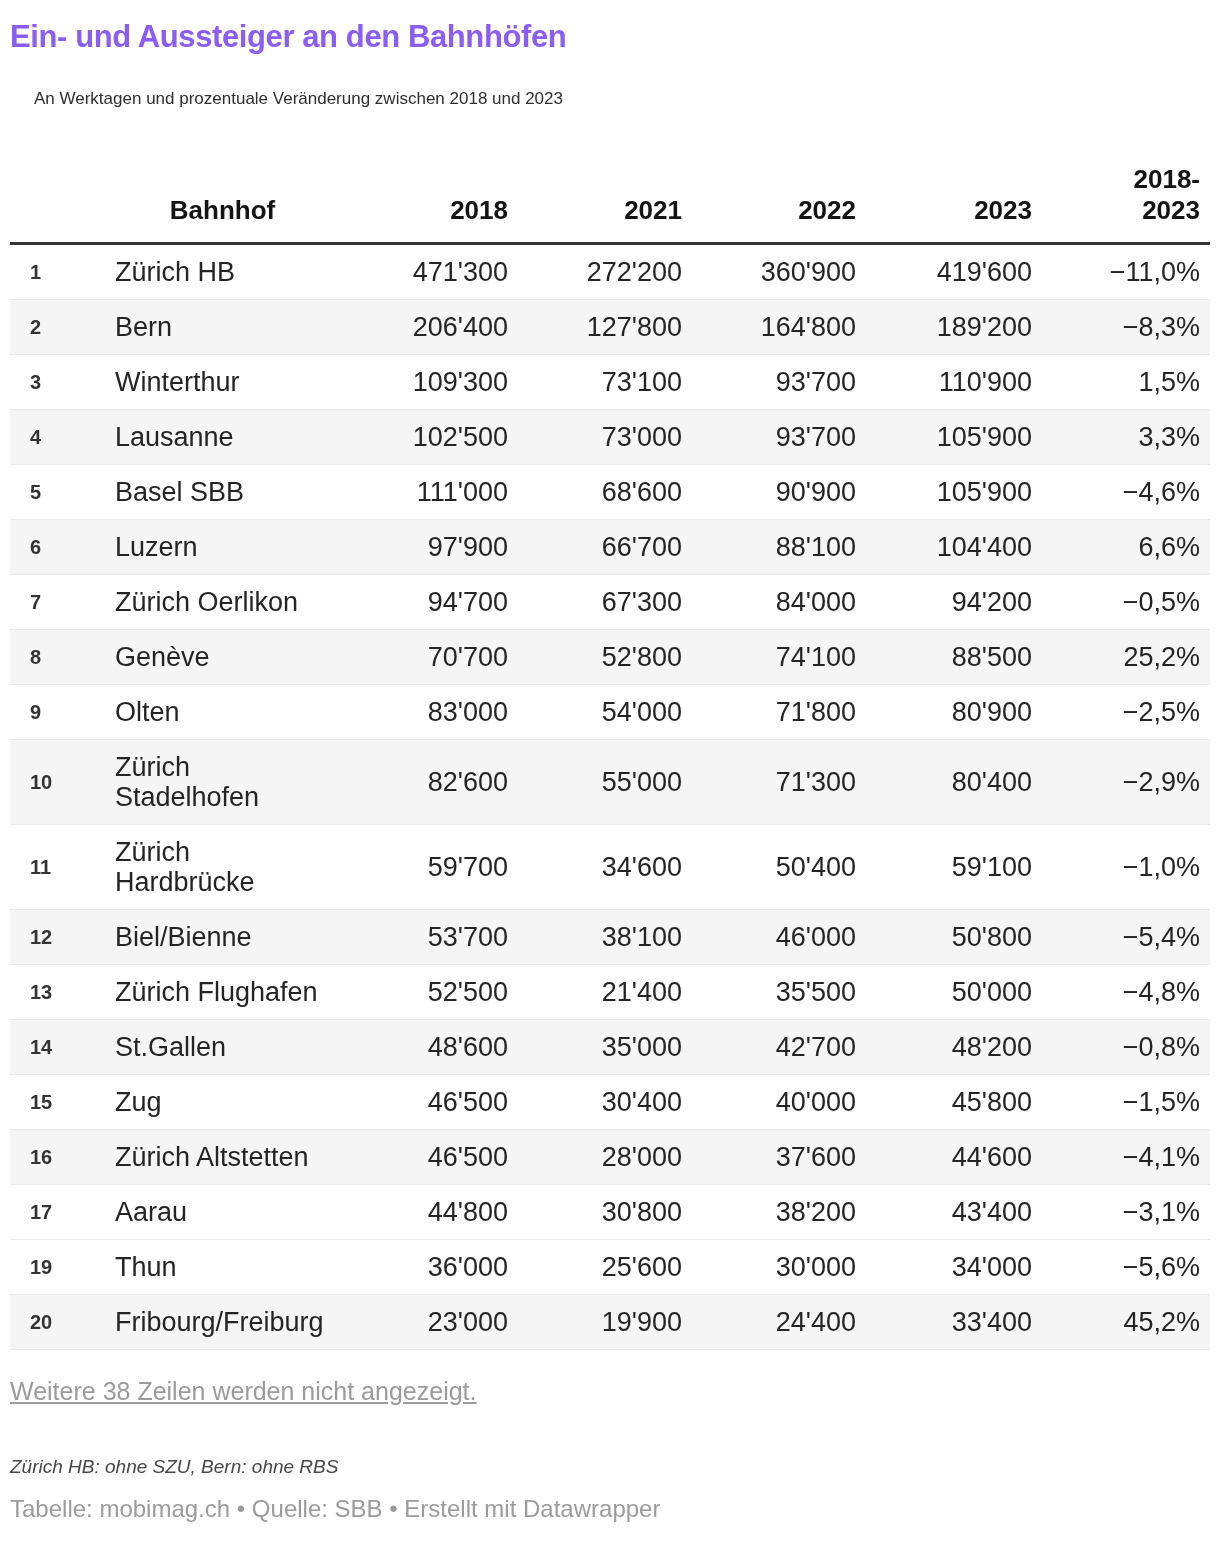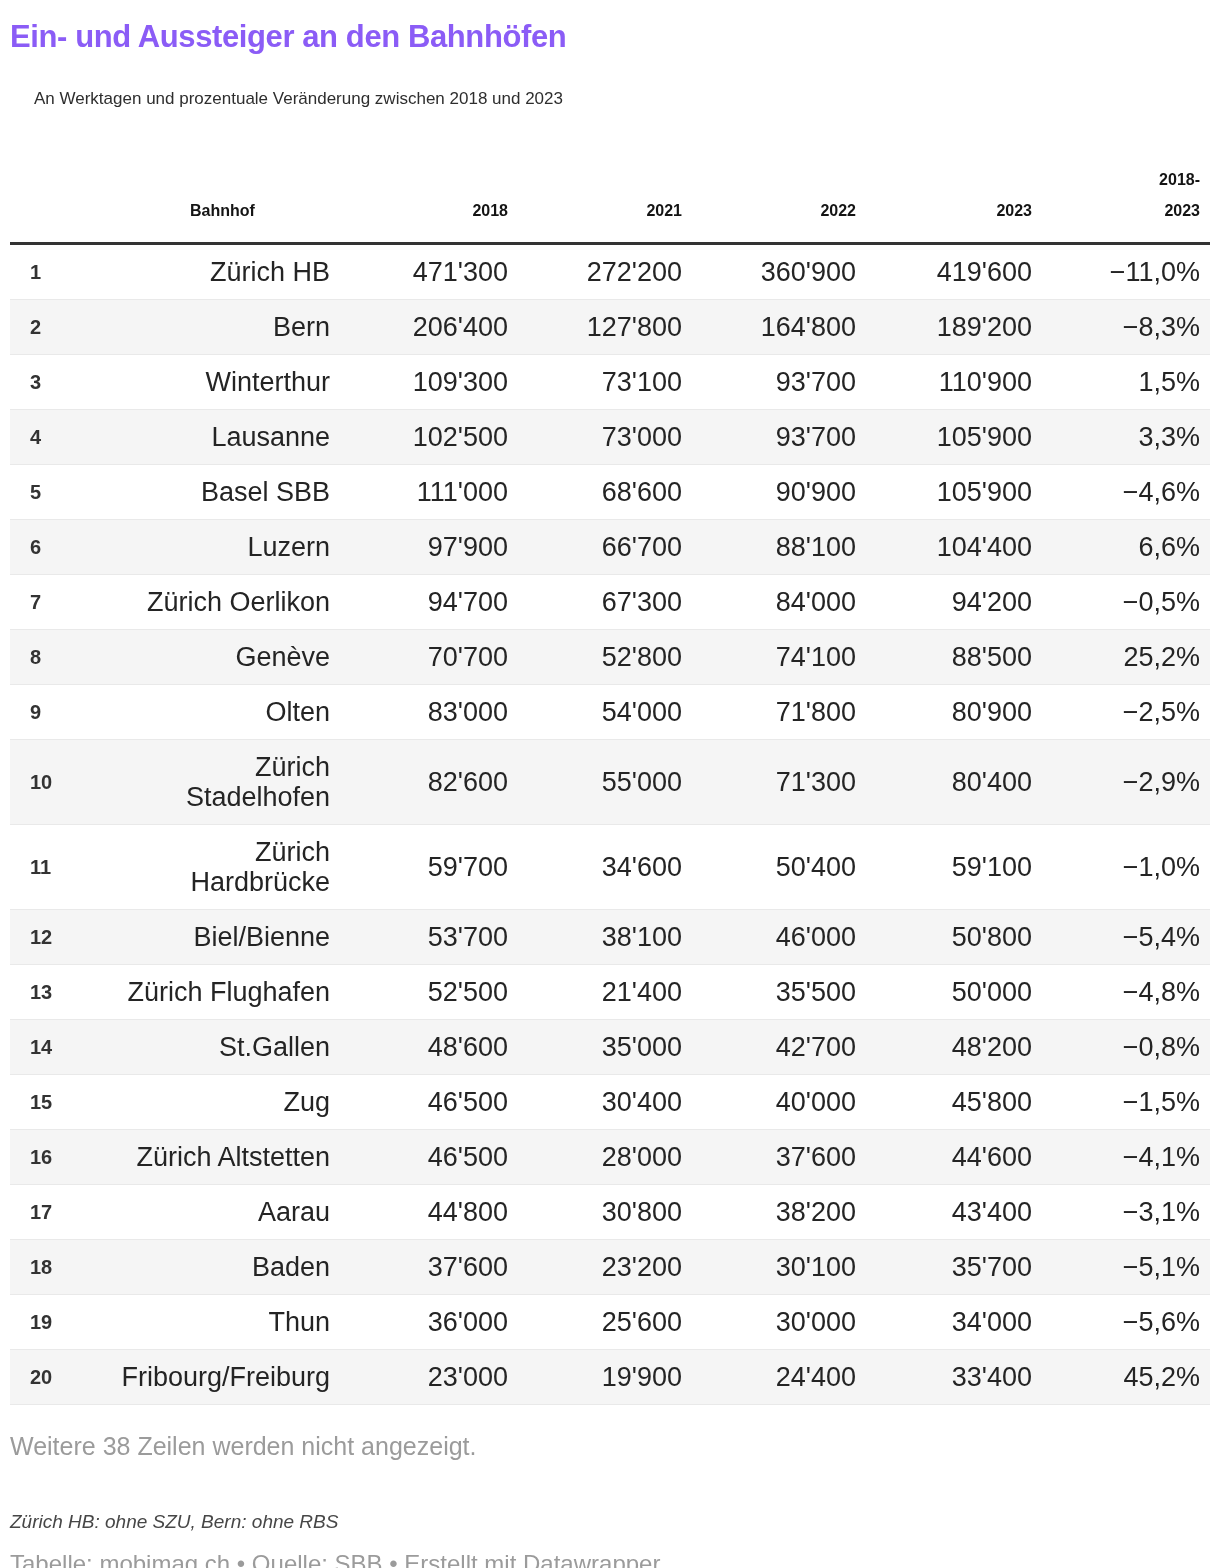--- a/index.html
+++ b/index.html
@@ -29,21 +29,21 @@
     line-height: 30px;
     margin-left: 24px;
   }
   table.data-table {
     width: 1200px;
     border-collapse: collapse;
     table-layout: fixed;
     margin-top: 50px;
   }
   thead th {
-    font-size: 16px;
+    font-size: 26px;
     font-weight: 700;
     color: #141414;
     vertical-align: bottom;
     text-align: right;
     padding: 0 0 16px 0;
     border-bottom: 3px solid #333333;
     line-height: 31px;
   }
   thead th.h-rank { text-align: left; }
   thead th.h-bahnhof { text-align: center; }
@@ -60,29 +60,30 @@
   }
   tbody tr.striped { background: #f5f5f5; }
   td.rank-cell {
     font-size: 20px;
     font-weight: 700;
     color: #333333;
     text-align: left;
     padding-left: 20px;
   }
   td.station-cell {
-    text-align: right;
+    text-align: left;
     white-space: pre-line;
   }
   td.change-cell { padding-right: 10px; }
   .truncation-note {
     margin-top: 26px;
     font-size: 25px;
     color: #9b9b9b;
     line-height: 30px;
+    text-decoration: underline;
   }
   .footnote {
     margin-top: 46px;
     font-size: 19px;
     font-style: italic;
     color: #474747;
     line-height: 30px;
   }
   .attribution {
     margin-top: 12px;
@@ -273,29 +274,20 @@
       </tr>
       <tr>
         <td class="rank-cell">17</td>
         <td class="station-cell">Aarau</td>
         <td class="num-cell">44'800</td>
         <td class="num-cell">30'800</td>
         <td class="num-cell">38'200</td>
         <td class="num-cell">43'400</td>
         <td class="change-cell">−3,1%</td>
       </tr>
-      <tr class="striped">
-        <td class="rank-cell">18</td>
-        <td class="station-cell">Baden</td>
-        <td class="num-cell">37'600</td>
-        <td class="num-cell">23'200</td>
-        <td class="num-cell">30'100</td>
-        <td class="num-cell">35'700</td>
-        <td class="change-cell">−5,1%</td>
-      </tr>
       <tr>
         <td class="rank-cell">19</td>
         <td class="station-cell">Thun</td>
         <td class="num-cell">36'000</td>
         <td class="num-cell">25'600</td>
         <td class="num-cell">30'000</td>
         <td class="num-cell">34'000</td>
         <td class="change-cell">−5,6%</td>
       </tr>
       <tr class="striped">

